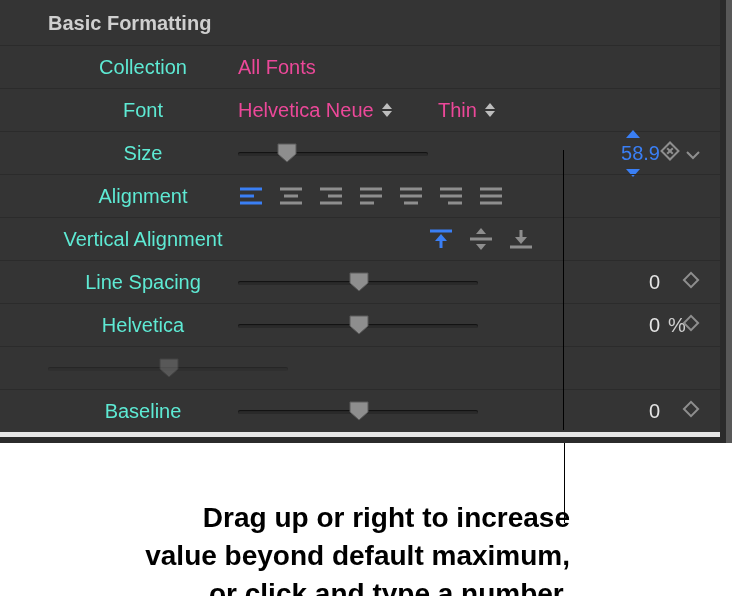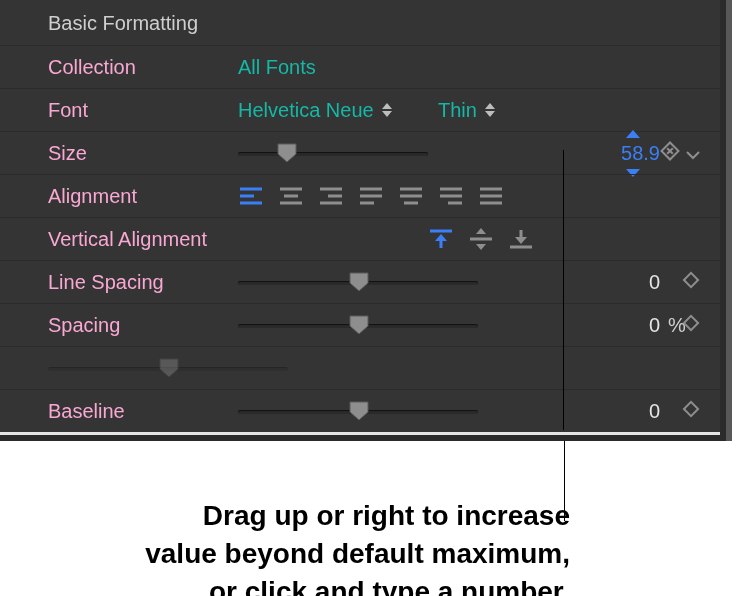--- a/index.html
+++ b/index.html
@@ -22,47 +22,48 @@
     right: -12px;
     top: 0;
     bottom: 0;
     width: 6px;
     background: #585858;
   }
   .section-header {
     padding: 12px 18px 10px 48px;
     font-size: 20px;
     color: #cfcfcf;
-    font-weight: 400;
+    font-weight: 700;
   }
   .row {
     display: flex;
     align-items: center;
     height: 42px;
     border-top: 1px solid #2b2b2b;
     padding: 0 12px 0 48px;
     font-size: 20px;
     position: relative;
   }
   .row.last {
-    border-bottom: 3px solid #e5e5e5;
+    border-bottom: 5px solid #e5e5e5;
   }
   .row .label {
     width: 190px;
-    color: #f9a8d4;
+    color: #5eead4;
     font-weight: 400;
     flex-shrink: 0;
+    text-align: center;
   }
   .row.disabled .label,
   .row.disabled .slider-thumb,
   .row.disabled .slider-track {
     opacity: 0.4;
   }
   .select-text {
-    color: #14b8a6;
+    color: #ec4899;
     display: inline-flex;
     align-items: center;
     text-align: right;
   }
   .caret {
     display: inline-flex;
     flex-direction: column;
     margin-left: 8px;
     gap: 2px;
   }
@@ -344,21 +345,21 @@
     <div class="keyframe-cell">
       <span>
         <svg width="18" height="18">
               <rect x="4" y="4" width="10" height="10" transform="rotate(45 9 9)" fill="none" stroke="#8e8e8e" stroke-width="2"></rect>
             </svg>
       </span>
     </div>
   </div>
 
   <div class="row">
-    <div class="label">Spacing</div>
+    <div class="label">Helvetica</div>
     <div class="slider" style="width:240px;">
       <div class="slider-track"></div>
       <div class="slider-thumb" style="left:110px;">
         <svg width="22" height="22">
               <path d="M2 2 H20 V12 L11 20 L2 12 Z" fill="#8e8e8e" stroke="#5a5a5a"></path>
             </svg>
       </div>
     </div>
     <div class="spacer"></div>
     <div class="value">0</div>

